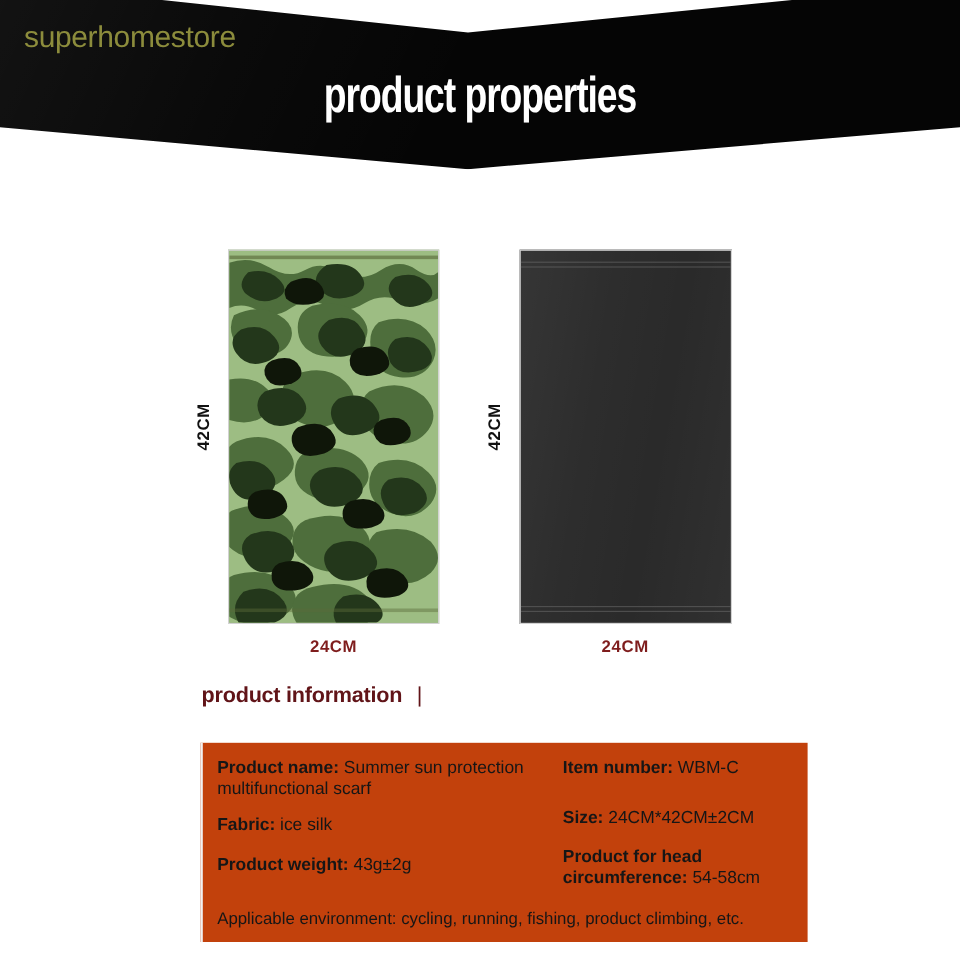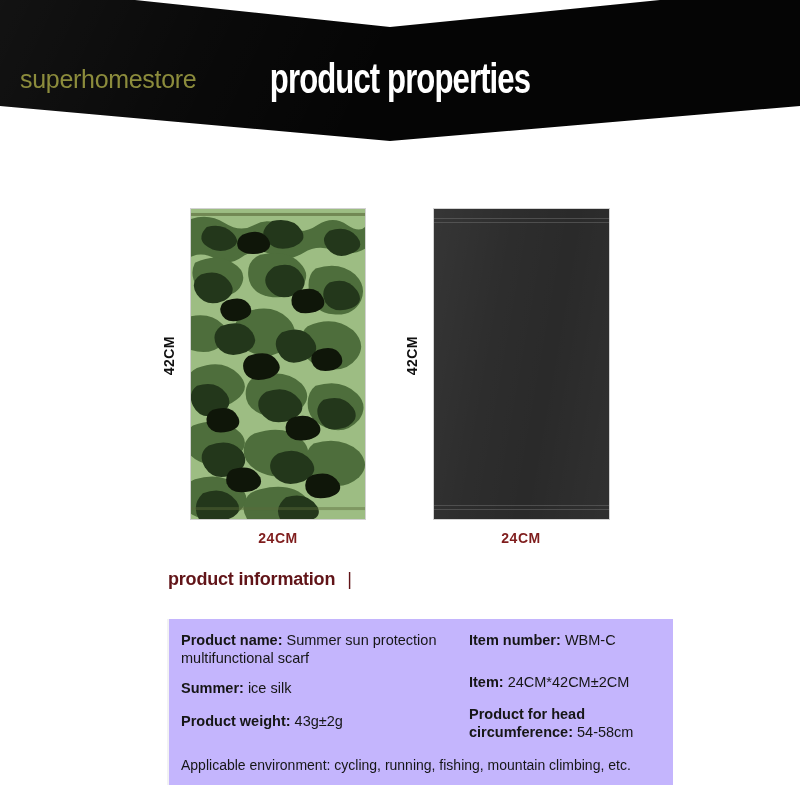--- a/index.html
+++ b/index.html
@@ -50,21 +50,20 @@
   #brand-name {
     position: absolute;
     left: 20px;
     top: 17px;
     font-family: "Liberation Sans", sans-serif;
     font-size: 25px;
     font-weight: 400;
     letter-spacing: -0.3px;
     color: #8c8c3c;
     white-space: nowrap;
-    margin-top: 48px;
   }
   #header-title {
     position: absolute;
     left: 0;
     top: 58px;
     width: 800px;
     text-align: center;
     color: #ffffff;
     font-family: "Liberation Sans Narrow", "Liberation Sans", sans-serif;
     font-size: 42px;
@@ -174,21 +173,21 @@
     color: #611418;
     font-weight: 400;
   }
 
   #info-panel {
     position: absolute;
     left: 167px;
     top: 619px;
     width: 506px;
     height: 166px;
-    background: #c4b5fd;
+    background: #c2410c;
     border-left: 2px solid #f2f2f3;
     box-sizing: border-box;
   }
   #info-grid {
     position: absolute;
     left: 0; top: 0;
     width: 100%;
     height: 100%;
   }
   .info-col {
@@ -314,40 +313,40 @@
 
 <div id="info-panel">
   <div id="info-grid">
 
     <div class="info-col" id="info-col-left">
       <div class="info-row" id="row-name">
         <span class="k">Product name:</span>
         <span class="v">Summer sun protection  multifunctional scarf</span>
       </div>
       <div class="info-row" id="row-fabric">
-        <span class="k">Summer:</span>
+        <span class="k">Fabric:</span>
         <span class="v">ice silk</span>
       </div>
       <div class="info-row" id="row-weight">
         <span class="k">Product weight:</span>
         <span class="v">43g±2g</span>
       </div>
     </div>
 
     <div class="info-col" id="info-col-right">
       <div class="info-row" id="row-item">
         <span class="k">Item number:</span>
         <span class="v">WBM-C</span>
       </div>
       <div class="info-row" id="row-size">
-        <span class="k">Item:</span>
+        <span class="k">Size:</span>
         <span class="v">24CM*42CM±2CM</span>
       </div>
       <div class="info-row" id="row-head">
         <span class="k">Product for head circumference:</span>
         <span class="v">54-58cm</span>
       </div>
     </div>
 
-    <div id="info-footer">Applicable environment: cycling, running, fishing, mountain climbing, etc.</div>
+    <div id="info-footer">Applicable environment: cycling, running, fishing, product climbing, etc.</div>
 
   </div>
 </div>
 
 </body></html>

